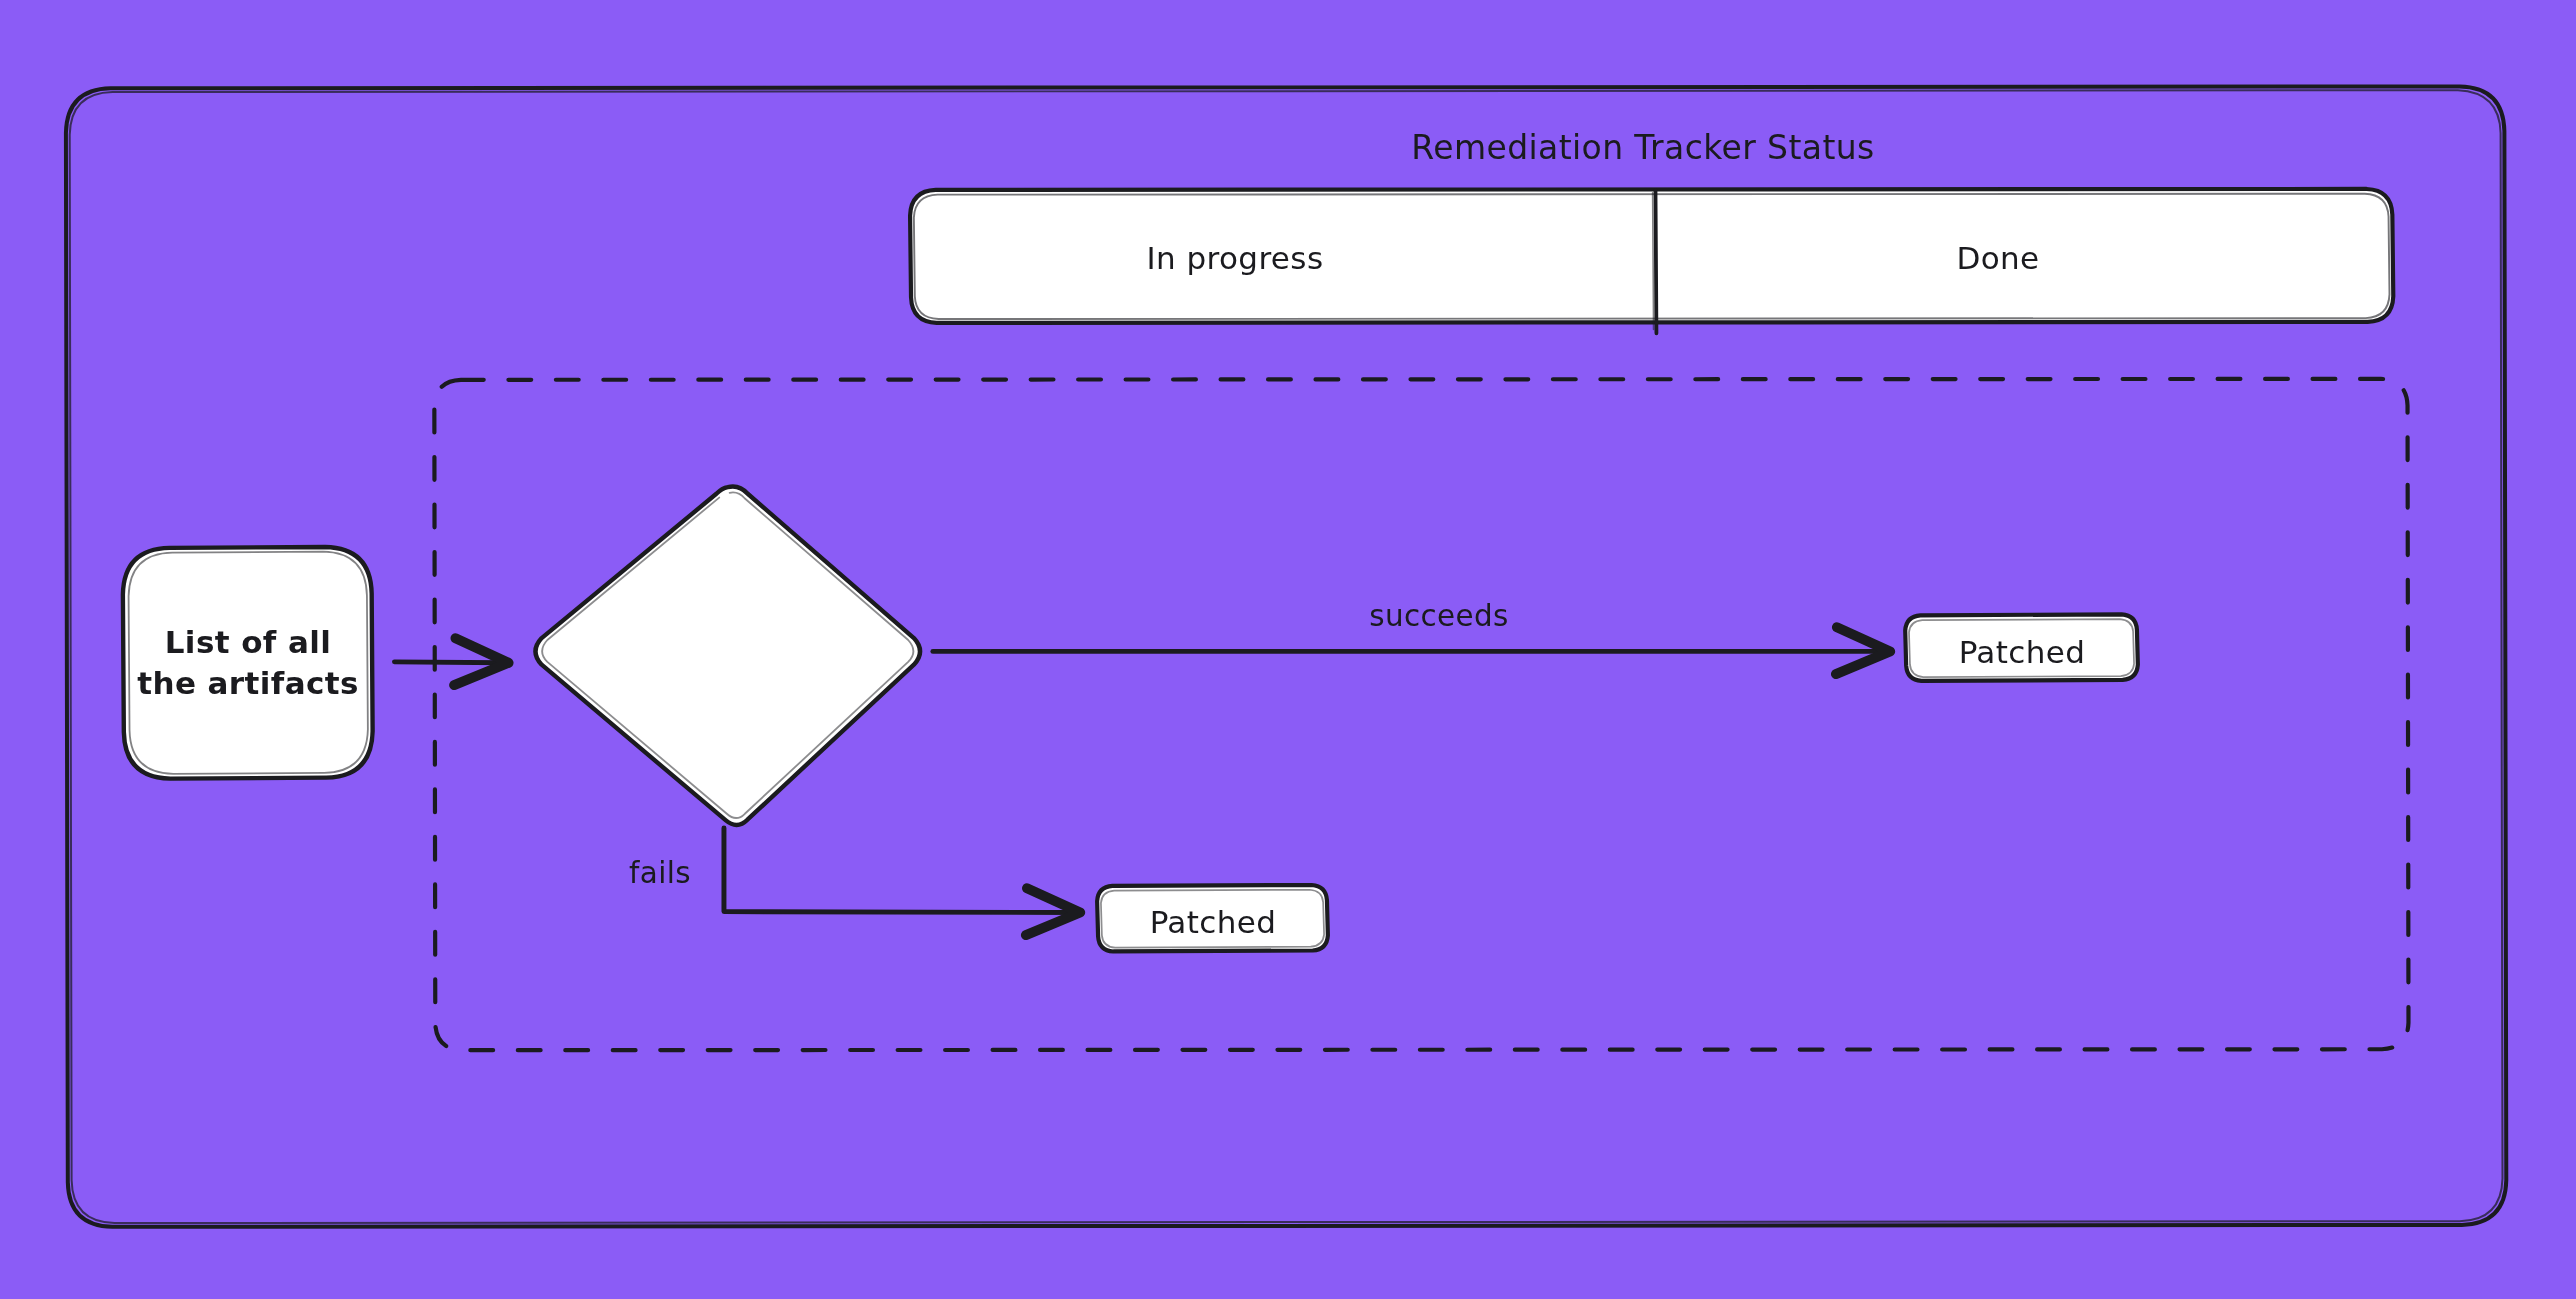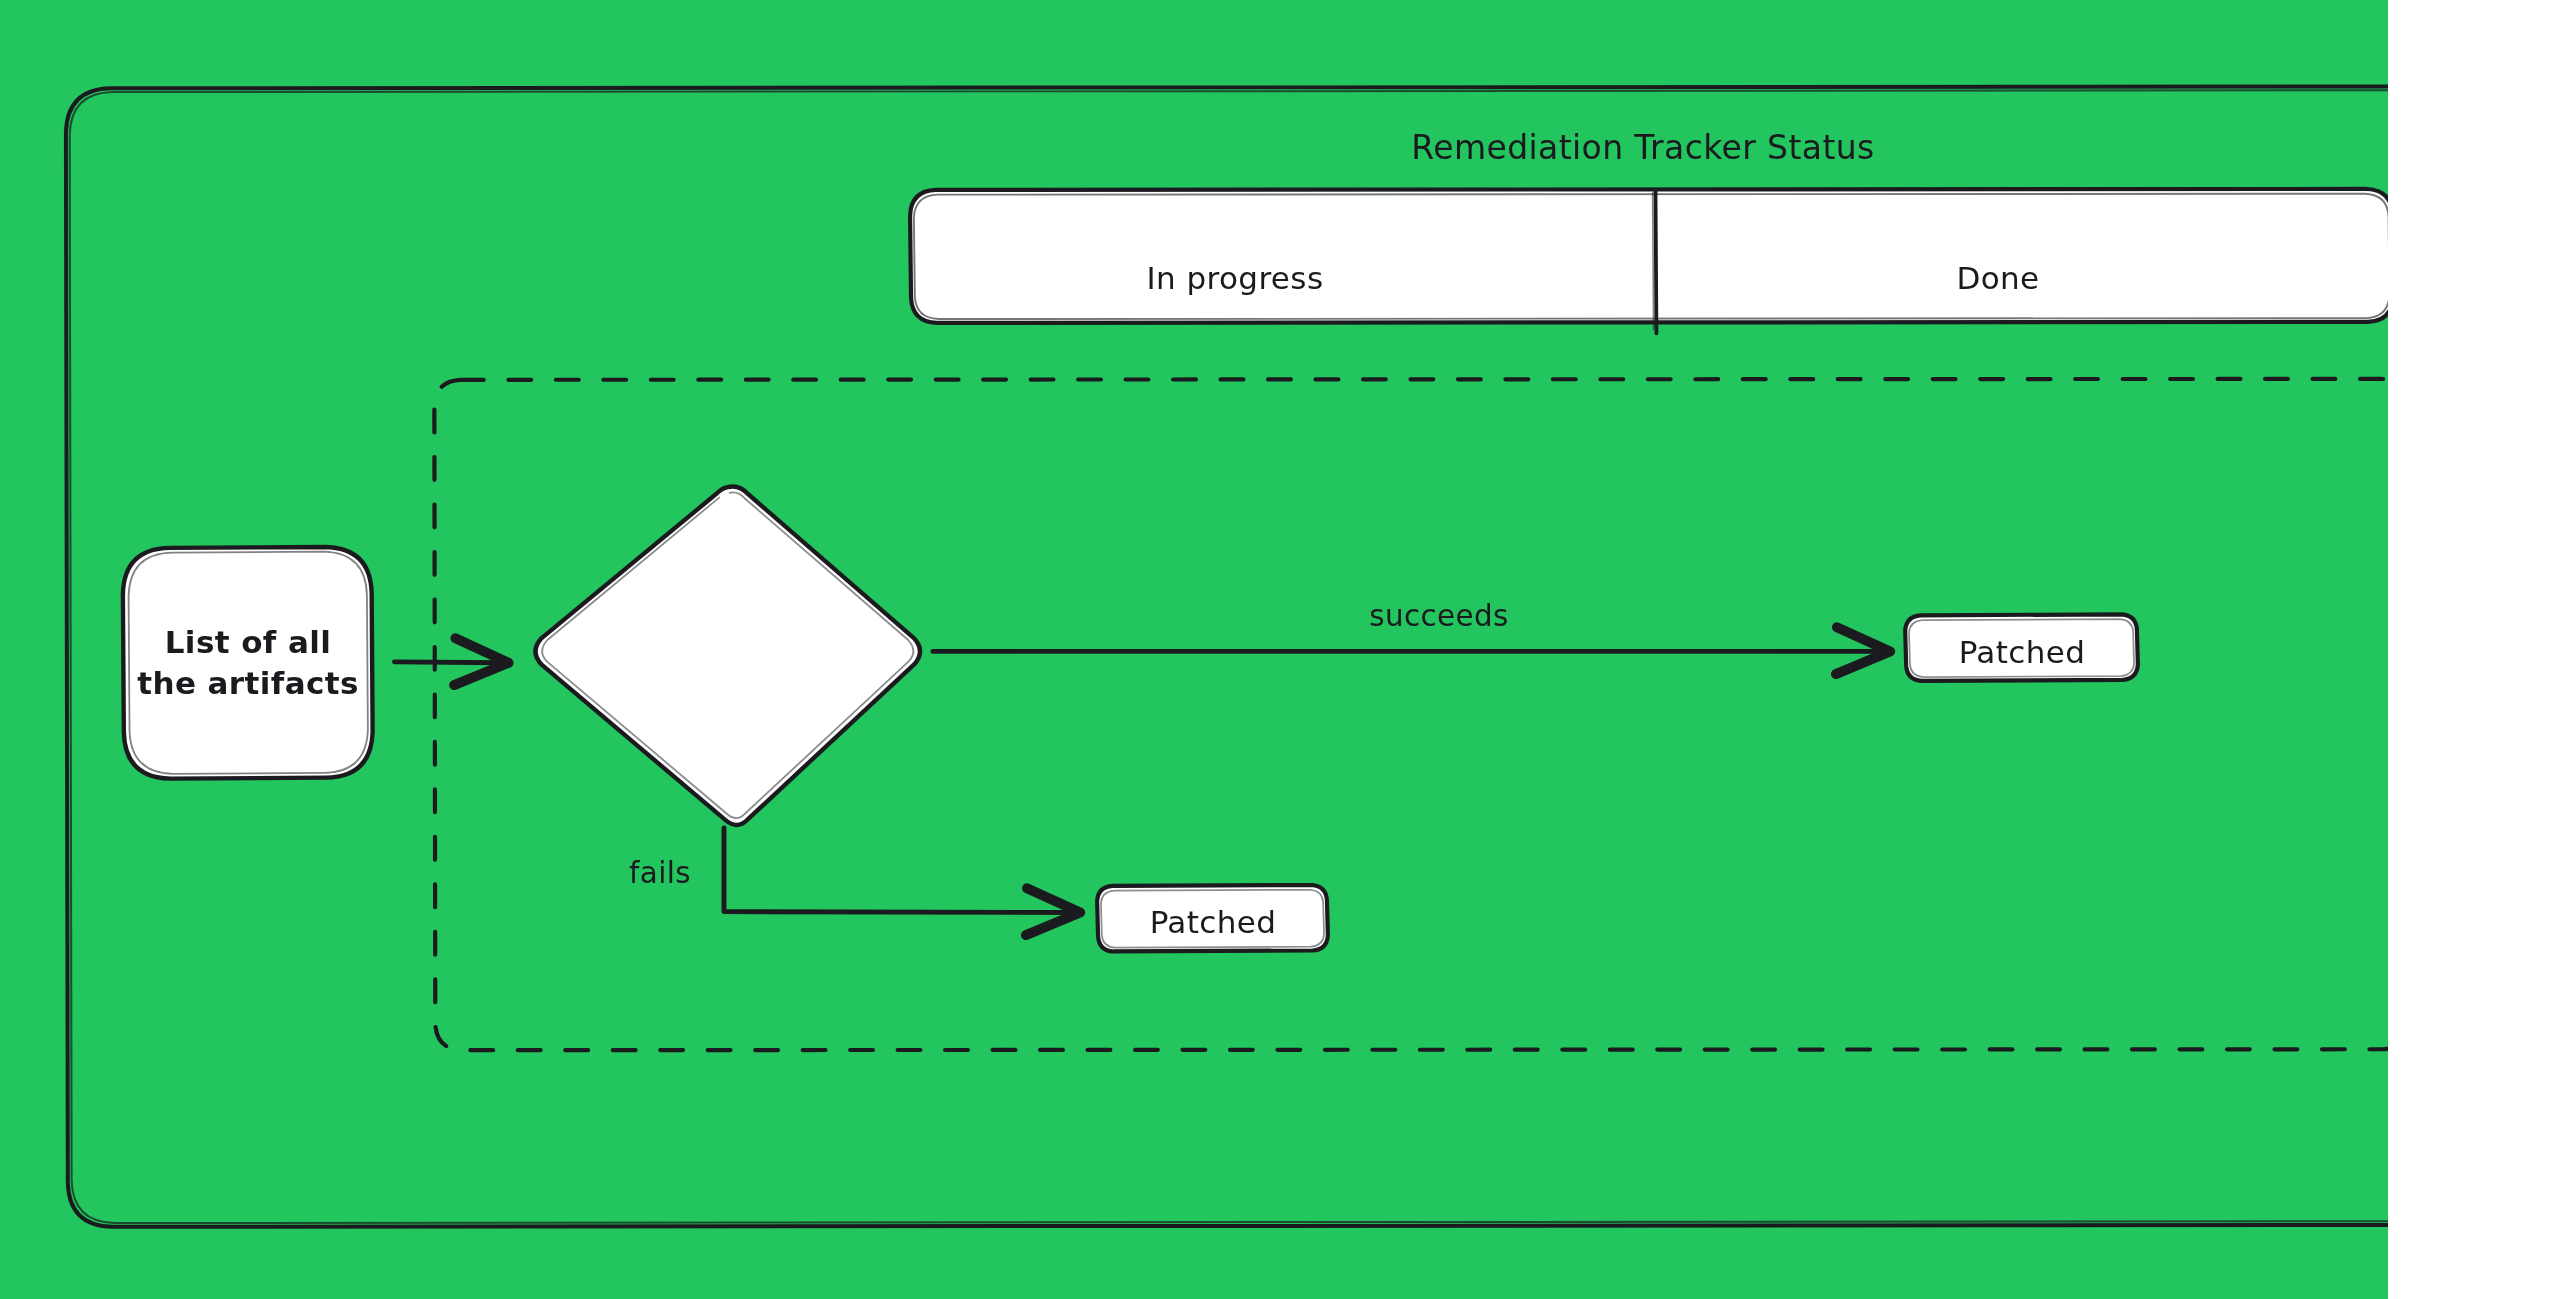--- a/index.html
+++ b/index.html
@@ -3,23 +3,23 @@
 <meta charset="utf-8">
 <title>Remediation Tracker Status Diagram</title>
 <style>
   html, body {
     margin: 0;
     padding: 0;
     background: #ffffff;
   }
   #canvas {
     position: relative;
-    width: 2388px;
+    width: 2576px;
     height: 1299px;
-    background: #22c55e;
+    background: #8b5cf6;
     overflow: hidden;
     font-family: "DejaVu Sans", sans-serif;
   }
   #sketch {
     position: absolute;
     left: 0;
     top: 0;
     width: 2576px;
     height: 1299px;
   }
@@ -33,21 +33,21 @@
     pointer-events: none;
     letter-spacing: 0.4px;
   }
   .lbl-center {
     transform: translate(-50%, -50%);
   }
 
   
   .t-title      { font-size: 33px; }
   .t-group      { font-size: 33px; }
-  .t-lane       { font-size: 31px; margin-top: 20px; }
+  .t-lane       { font-size: 31px; }
   .t-node-big   { font-size: 31px; }
   .t-node       { font-size: 31px; }
   .t-edge       { font-size: 29.4px; }
   .t-diamond    { font-size: 29.4px; }
 </style>
 </head>
 <body>
 
 <div id="canvas">
 

